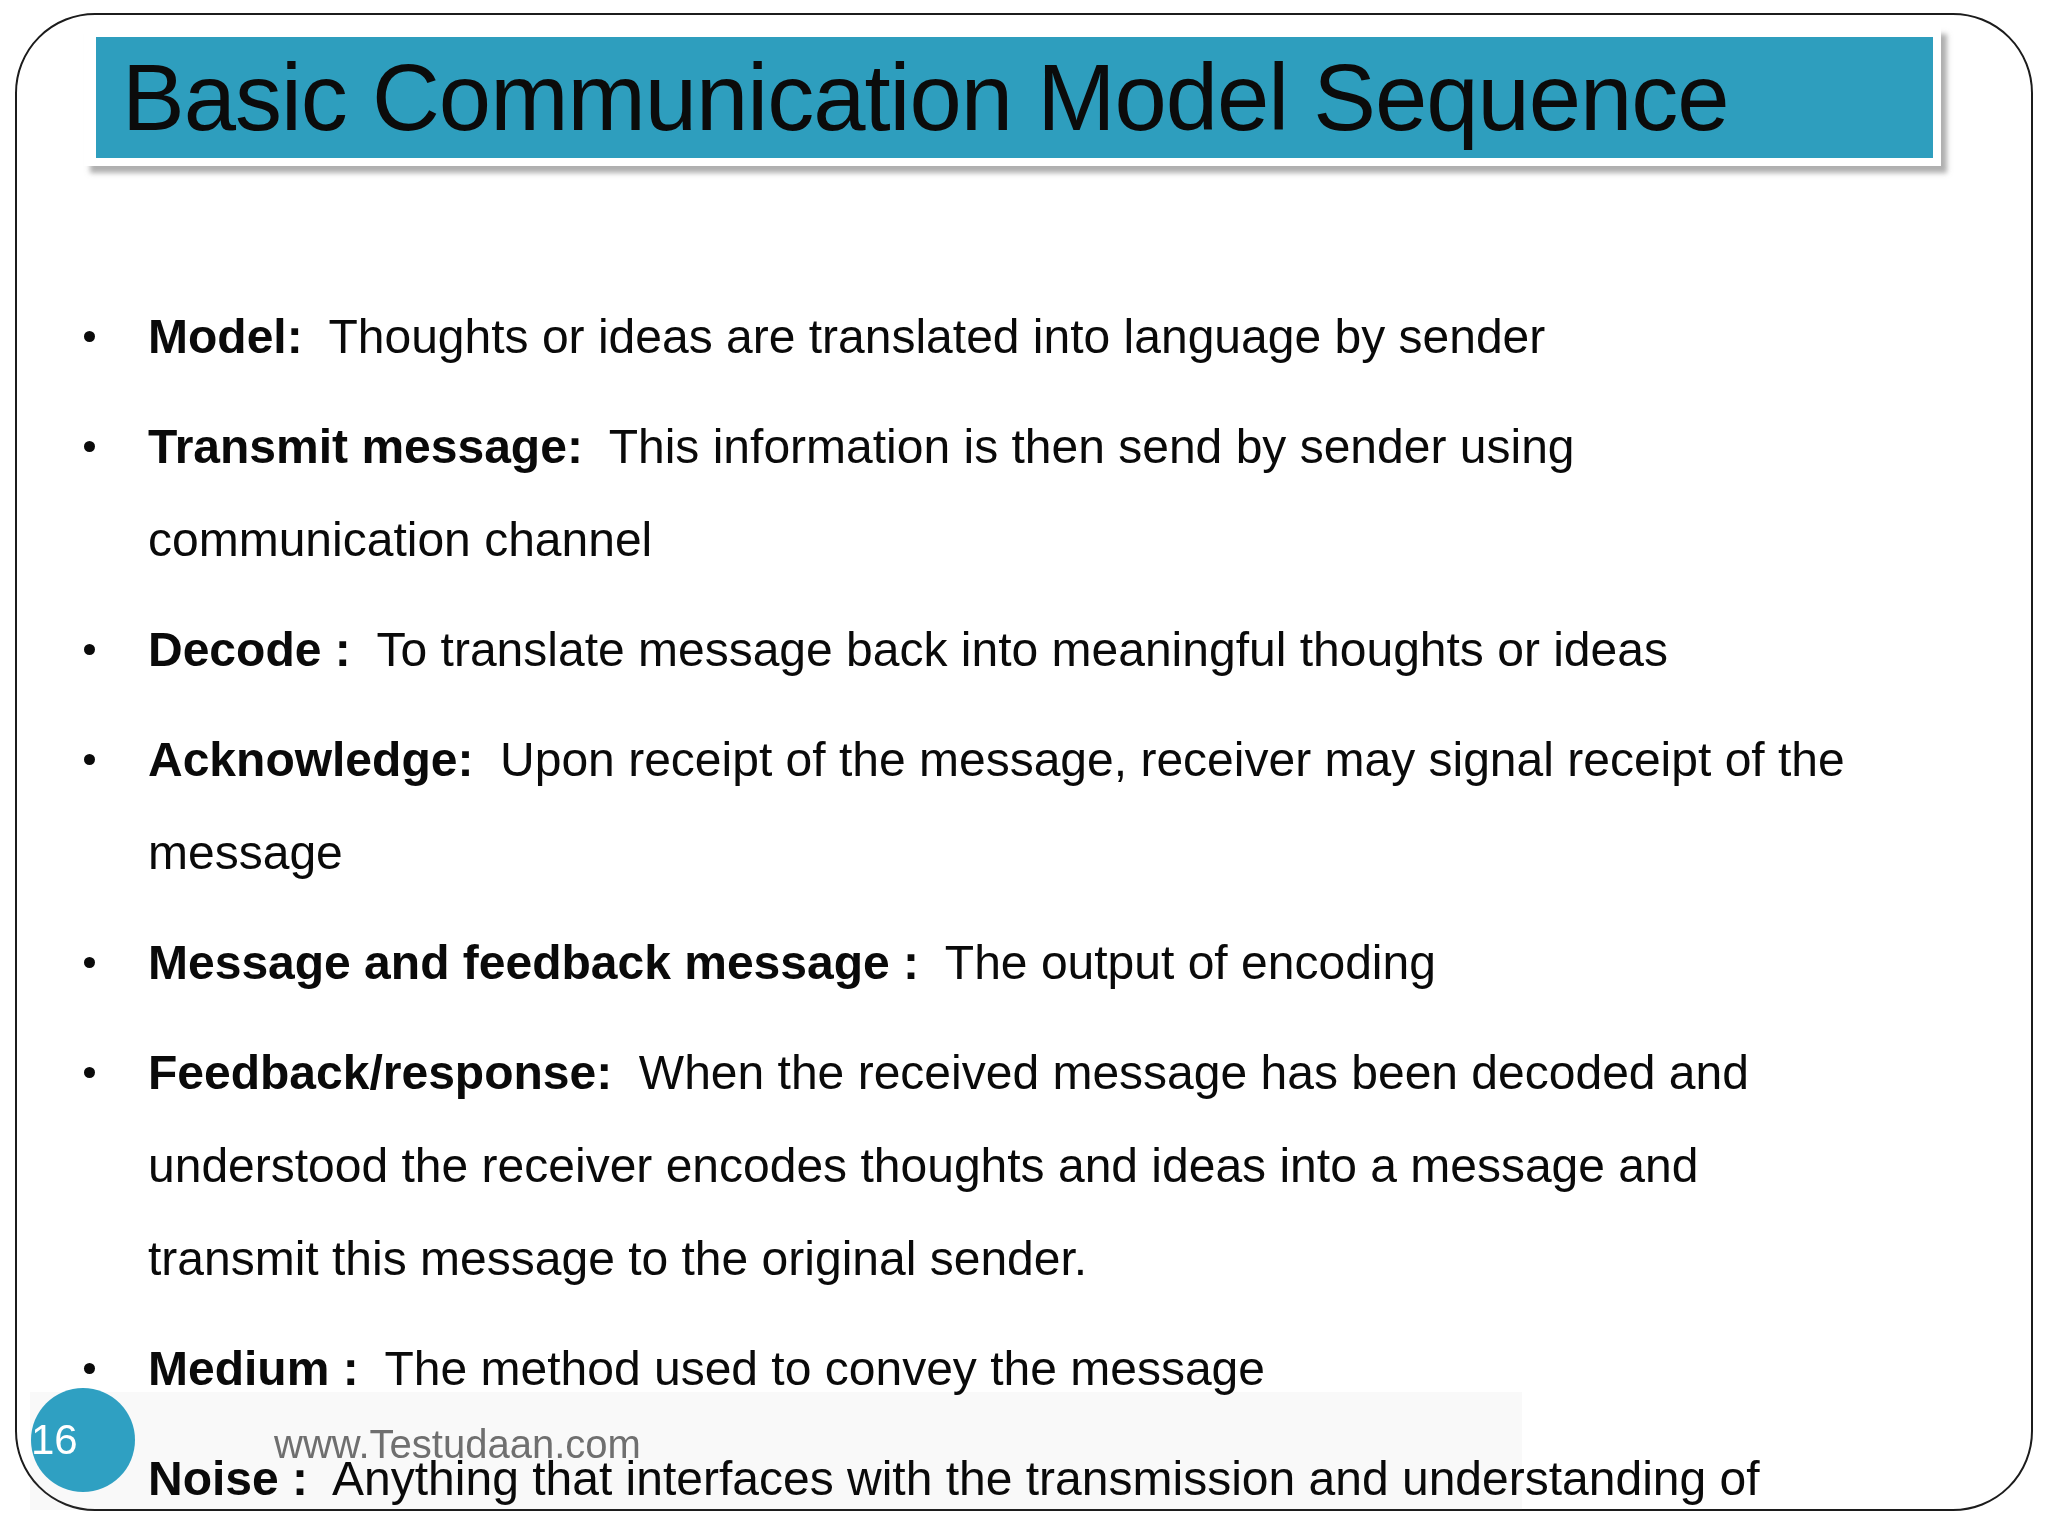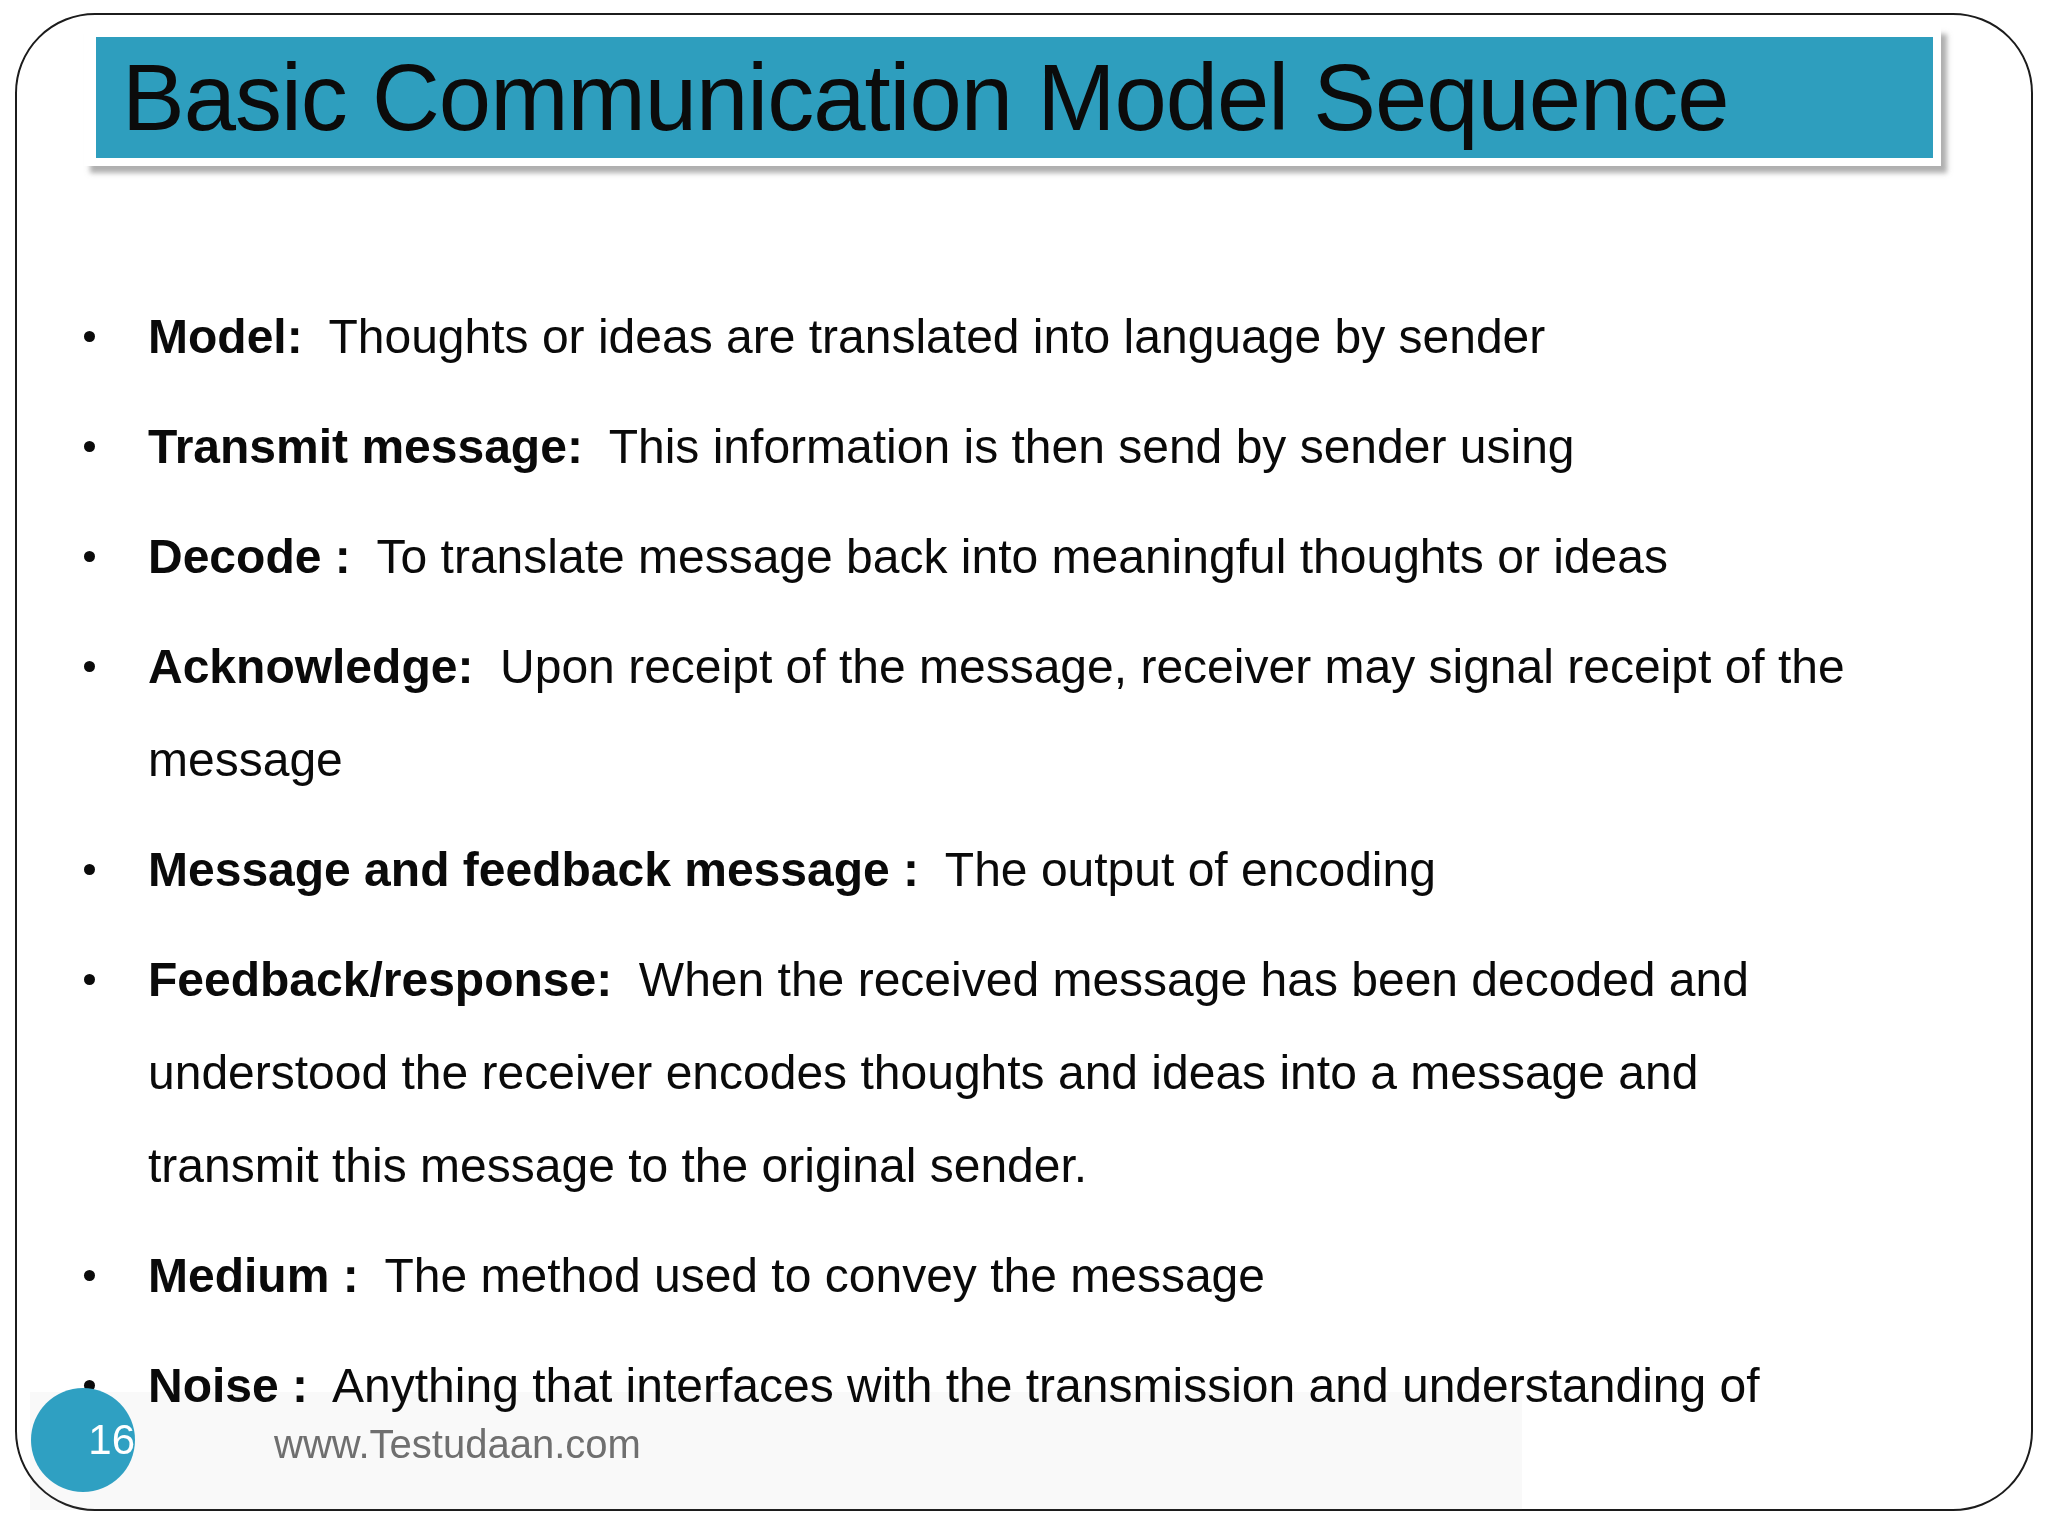--- a/index.html
+++ b/index.html
@@ -47,40 +47,40 @@
     border-radius:50%; background:#0a0a0a;
   }
   .bullets li b { font-weight:bold; }
   .watermark {
     position:absolute; left:226px; top:1422px;
     font-size:40px; color:var(--wm, #6f6f6f); z-index:1; white-space:nowrap;margin-left:48px;
   }
   .page-circle {
     position:absolute; left:31px; top:1388px; width:104px; height:104px;
     border-radius:50%; background:var(--circle, #2FA0C2);
-    display:flex; align-items:center; justify-content:flex-end;
+    display:flex; align-items:center; justify-content:flex-start;
     color:#ffffff; font-size:42px; z-index:3;
   }
 </style>
 </head>
 <body>
 
 <div class="slide">
   <div class="slide-border"></div>
   <div class="footer-band"></div>
 
   <div class="title-frame">
     <div class="title-bar">
       <h1 class="title-text">Basic Communication Model Sequence</h1>
     </div>
   </div>
 
   <ul class="bullets">
       <li><span class="dot"></span><span class="txt"><b>Model:</b><span>  Thoughts or ideas are translated into language by sender</span></span></li>
-      <li><span class="dot"></span><span class="txt"><b>Transmit message:</b><span>  This information is then send by sender using</span><br></span></li>
+      <li><span class="dot"></span><span class="txt"><b>Transmit message:</b><span>  This information is then send by sender using</span><br><span>communication channel</span></span></li>
       <li><span class="dot"></span><span class="txt"><b>Decode :</b><span>  To translate message back into meaningful thoughts or ideas</span></span></li>
       <li><span class="dot"></span><span class="txt"><b>Acknowledge:</b><span>  Upon receipt of the message, receiver may signal receipt of the</span><br><span>message</span></span></li>
       <li><span class="dot"></span><span class="txt"><b>Message and feedback message :</b><span>  The output of encoding</span></span></li>
       <li><span class="dot"></span><span class="txt"><b>Feedback/response:</b><span>  When the received message has been decoded and</span><br><span>understood the receiver encodes thoughts and ideas into a message and</span><br><span>transmit this message to the original sender.</span></span></li>
       <li><span class="dot"></span><span class="txt"><b>Medium :</b><span>  The method used to convey the message</span></span></li>
       <li><span class="dot"></span><span class="txt"><b>Noise :</b><span>  Anything that interfaces with the transmission and understanding of</span></span></li>
     </ul>
 
   <div class="watermark">www.Testudaan.com</div>
 

